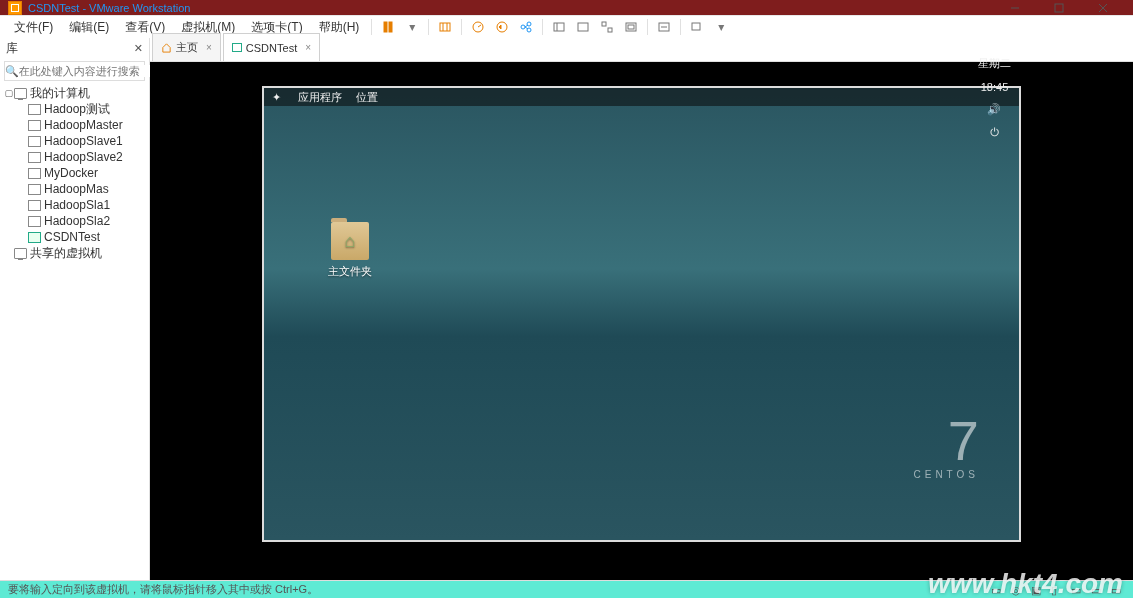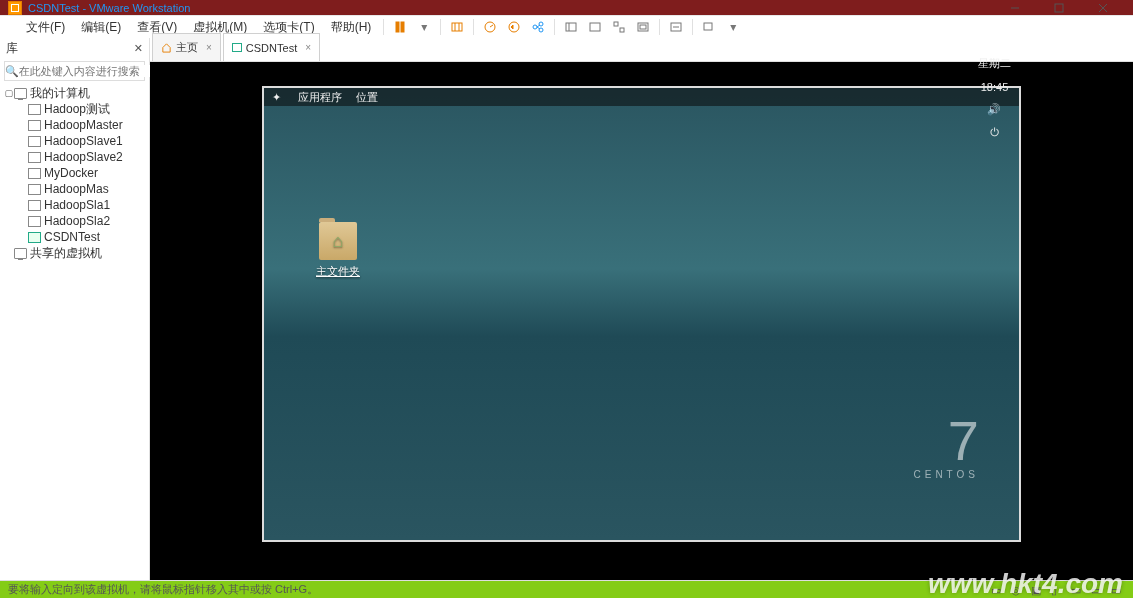--- a/index.html
+++ b/index.html
@@ -8,21 +8,21 @@
 
 .titlebar { height: 16px; background: #7f1d1d; display: flex; align-items: center; padding: 0 8px; border-bottom: 1px solid #e8e8e8; }
 .titlebar .app-icon { width: 14px; height: 14px; background: #ff9800; border: 1px solid #e67e00; margin-right: 6px; position: relative; }
 .titlebar .app-icon::after { content:""; position:absolute; inset:2px; border:1px solid #fff; }
 .titlebar .title { color: #2196f3; font-size: 11px; }
 .titlebar .spacer { flex: 1; }
 .win-btn { width: 44px; height: 24px; display: inline-flex; align-items: center; justify-content: center; color: #555; cursor: default; }
 .win-btn svg { width: 10px; height: 10px; }
 
 
-.menubar { height: 22px; background: #fff; display: flex; align-items: center; padding: 0 6px; font-size: 12px; color: #333; margin-left: 12px; }
+.menubar { height: 22px; background: #fff; display: flex; align-items: center; padding: 0 6px; font-size: 12px; color: #333; }
 .menubar .menu-item { padding: 0 8px; cursor: default; }
 .menubar .sep { width: 1px; height: 16px; background: #e0e0e0; margin: 0 4px; }
 .menubar .tool-btn { width: 22px; height: 20px; display: inline-flex; align-items: center; justify-content: center; margin: 0 1px; }
 .menubar .tool-btn svg { width: 14px; height: 14px; }
 .orange { color: #e67e00; fill:#e67e00; stroke:#e67e00; }
 .blue { color:#2196f3; fill:none; stroke:#2196f3; }
 .gray { color:#777; stroke:#777; fill:none;}
 
 
 .main-row { display: flex; height: calc(100% - 24px - 22px - 18px); }
@@ -68,21 +68,21 @@
 .trash-ic::before{content:"";position:absolute;top:-5px;left:6px;right:6px;height:5px;background:#aaa;border-radius:2px 2px 0 0;}
 .folder-ic { background: linear-gradient(#e0c896,#c9a868); border-radius:2px; position:relative;}
 .folder-ic::before{content:"";position:absolute;top:-4px;left:0;width:16px;height:4px;background:#cbae7c;border-radius:2px 2px 0 0;}
 .folder-ic::after{content:"⌂"; position:absolute; inset:0; display:flex;align-items:center;justify-content:center;color:#8a6; font-size:18px;}
 .centos-logo { position:absolute; right:40px; bottom:60px; color:rgba(255,255,255,.55); text-align:right;}
 .centos-logo .seven{ font-size:56px; font-weight:200; line-height:1;}
 .centos-logo .name{ font-size:10px; letter-spacing:4px;}
 .guest-bottom { position:absolute; left:0; right:0; bottom:0; height:18px; background:#e9e9e9; color:#666; font-size:11px; display:flex; justify-content:flex-end; align-items:center; padding:0 10px;}
 
 
-.statusbar { height: 18px; background: #84cc16; border-top:1px solid #ddd; display:flex; align-items:center; font-size:11px; color:#555; padding:0 8px;}
+.statusbar { height: 18px; background: #5eead4; border-top:1px solid #ddd; display:flex; align-items:center; font-size:11px; color:#555; padding:0 8px;}
 .statusbar .sp{flex:1;}
 .status-icons { display:flex; gap:6px; align-items:center;}
 .status-icons span{ width:14px; height:12px; display:inline-block;}
 
 .watermark { position:absolute; right:10px; bottom:6px; color:rgba(255,255,255,.8); font-size:28px; font-weight:700; font-style:italic; pointer-events:none; text-shadow:0 0 4px rgba(0,0,0,.3);}
 </style>
 </head>
 <body>
 
 <div class="titlebar">
@@ -277,21 +277,21 @@
           </div>
           <div class="gt-spacer"></div>
           <div class="gt-right">
             <span>星期二</span>
             <span>18:45</span>
             <span>🔊</span>
             <span>⏻</span>
           </div>
         </div>
 
-        <div class="desk-icon" style="top:134px;left:44px;text-decoration:underline;">
+        <div class="desk-icon" style="top:134px;left:56px;">
           <div class="ic folder-ic"></div>
           <div>主文件夹</div>
         </div>
 
         <div class="centos-logo">
           <div class="seven">7</div>
           <div class="name">CENTOS</div>
         </div>
 
       </div>

